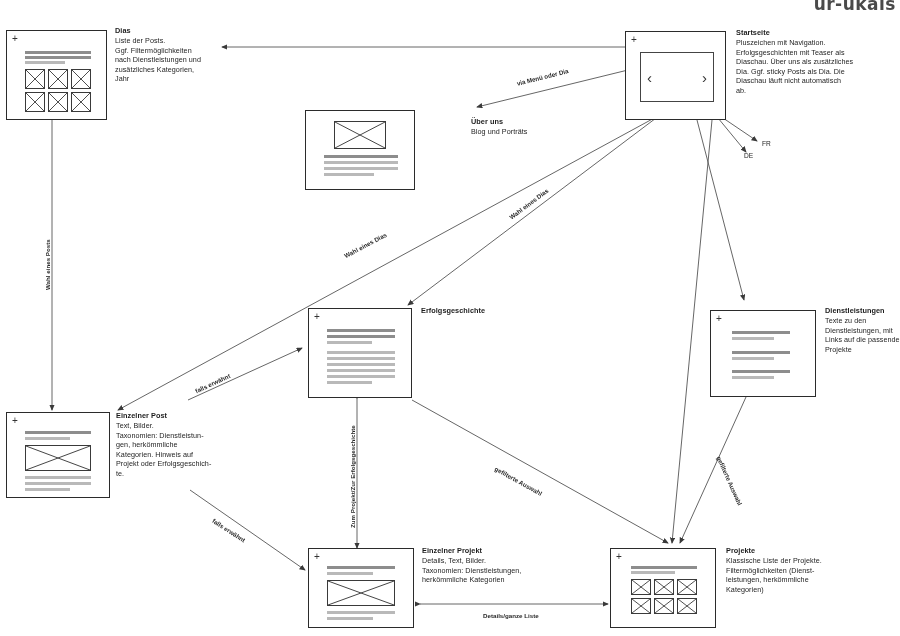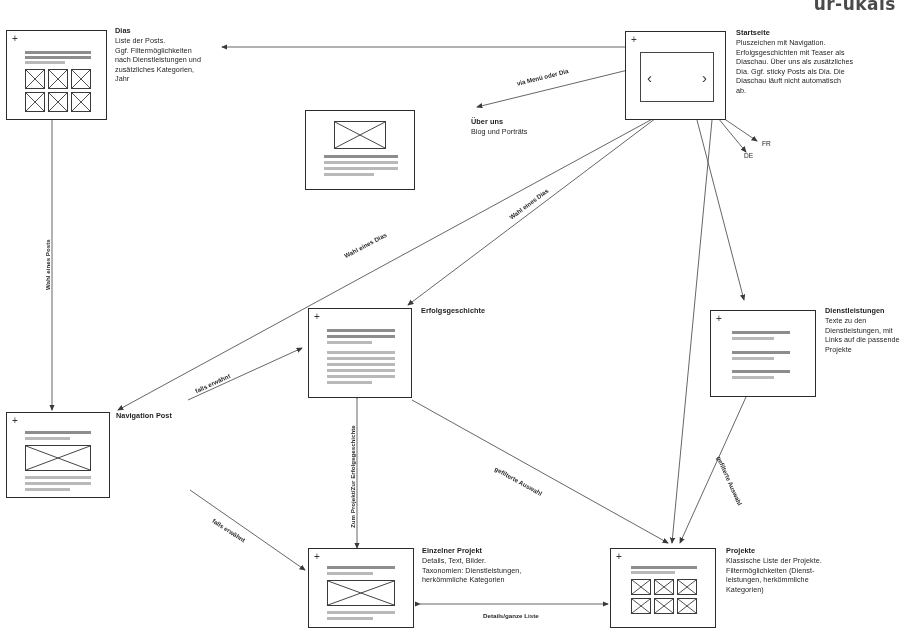--- a/index.html
+++ b/index.html
@@ -311,21 +311,27 @@
             <line x1="0" y1="0" x2="66" y2="26" stroke="#3a3a3a" stroke-width="1"></line>
             <line x1="66" y1="0" x2="0" y2="26" stroke="#3a3a3a" stroke-width="1"></line>
           </svg>
       </div>
       <div class="bar" style="left:18px; top:63px; width:66px;"></div>
       <div class="bar" style="left:18px; top:69px; width:66px;"></div>
       <div class="bar" style="left:18px; top:75px; width:45px;"></div>
     </div>
   </div>
   <div class="anno" style="left:116px; top:411px; width:98px;">
-    <span class="ttl">Navigation Post</span>
+    <span class="ttl">Einzelner Post</span>
+    <span class="body" style="white-space:pre-line;">Text, Bilder.
+Taxonomien: Dienstleistun-
+gen, herkömmliche
+Kategorien. Hinweis auf
+Projekt oder Erfolgsgeschich-
+te.</span>
   </div>
 
   <div class="wf" style="left:308px; top:548px; width:106px; height:80px;">
     <span class="plus">+</span>
     <div class="wf-inner">
       <div class="bar dark" style="left:18px; top:17px; width:68px;"></div>
       <div class="bar" style="left:18px; top:23px; width:46px;"></div>
       <div class="imgbox" style="left:18px; top:31px; width:68px; height:26px;">
         <svg viewBox="0 0 68 26" preserveAspectRatio="none">
             <line x1="0" y1="0" x2="68" y2="26" stroke="#3a3a3a" stroke-width="1"></line>

